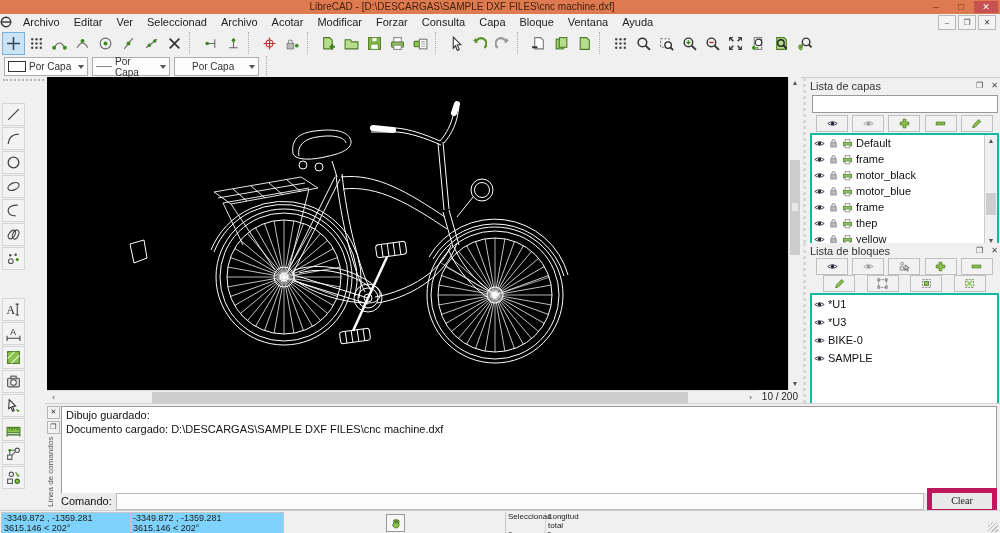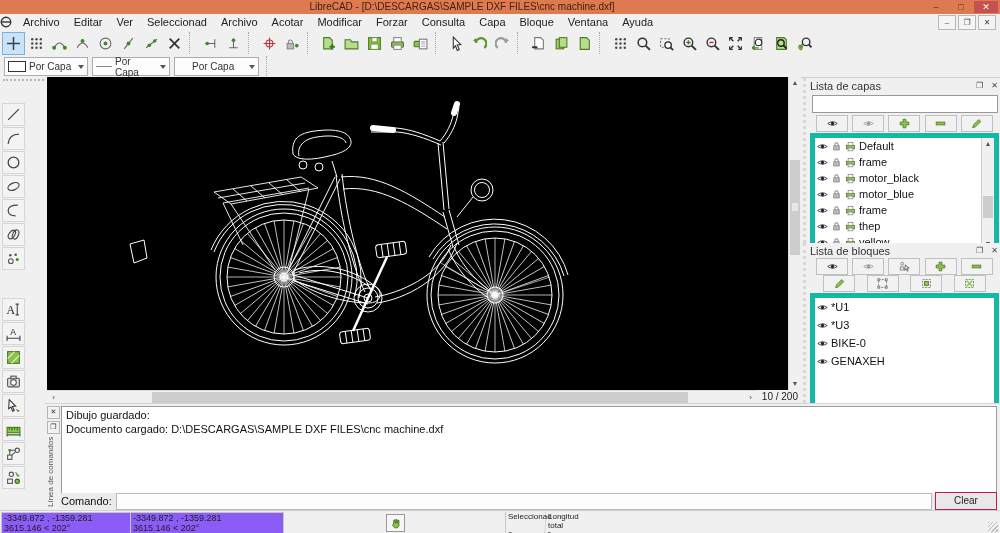--- a/index.html
+++ b/index.html
@@ -56,42 +56,42 @@
   .zoomind{position:absolute;left:757px;top:390px;width:41px;height:13px;font-size:10px;color:#222;
            text-align:right;line-height:13px;background:#f0f0f0;}
   
   .rpanel{position:absolute;left:803px;width:197px;background:#f0f0f0;border-left:3px dotted #d8d8d8;}
   .ptitle{height:14px;display:flex;align-items:center;padding:1px 2px 0 4px;font-size:11px;color:#333;}
   .ptools{margin-left:auto;display:flex;gap:2px;}
   .pt{width:11px;height:11px;font-size:8px;line-height:10px;text-align:center;color:#444;border:1px solid transparent;}
   .filter{display:block;margin:2px 6px;width:180px;height:14px;border:1px solid #999;background:#fff;font-size:10px;}
   .icorow{display:flex;justify-content:space-evenly;align-items:center;height:17px;padding:0 6px;}
   .pbtn{width:30px;height:15px;border:1px solid #c0c0c0;background:#f2f2f2;display:flex;align-items:center;justify-content:center;}
-  .plist{position:relative;margin:1px 4px;background:#fff;border:5px solid #14b8a6;overflow:hidden;}
+  .plist{position:relative;margin:1px 4px;background:#fff;border:2px solid #14b8a6;overflow:hidden;}
   .lrow{display:flex;align-items:center;height:16px;padding-left:2px;gap:3px;}
   .lname{font-size:11px;color:#111;}
   .lscroll{position:absolute;right:0;top:0;width:12px;height:100%;background:#f0f0f0;border-left:1px solid #ccc;}
   .lthumb{position:absolute;left:1px;top:58px;width:10px;height:22px;background:#cdcdcd;}
   
   .cmddock{position:absolute;left:45px;top:403px;width:955px;height:107px;background:#f0f0f0;border-top:1px solid #d5d5d5;}
   .dockstrip{position:absolute;left:0;top:0;width:15px;height:107px;}
   .dsb{width:11px;height:11px;margin:2px 0 0 2px;border:1px solid #b5b5b5;background:#f2f2f2;font-size:7px;
        line-height:9px;text-align:center;color:#333;}
   .vtext{position:absolute;left:1px;top:32px;width:12px;height:72px;writing-mode:vertical-rl;transform:rotate(180deg);
          font-size:8px;color:#555;text-align:center;}
   .cmdhist{position:absolute;left:16px;top:2px;right:3px;height:87px;background:#fff;border:1px solid #9a9a9a;
            font-size:11px;padding:1px 4px;line-height:14px;color:#111;}
   .cmdrow{position:absolute;left:16px;bottom:2px;right:3px;height:16px;display:flex;align-items:center;background:#ebebeb;}
   .cmdlabel{font-size:11px;margin-right:4px;color:#111;}
   .cmdinput{flex:1;height:13px;border:1px solid #bbb;background:#fdfdfd;font-size:11px;}
-  .clearbtn{width:60px;height:16px;margin-left:3px;border:1px solid #be185d;background:#e8e8e8;
-            font-size:10px;text-align:center;line-height:15px;color:#222;}
+  .clearbtn{width:60px;height:16px;margin-left:3px;border:5px solid #be185d;background:#e8e8e8;
+            font-size:10px;text-align:center;line-height:15px;color:#222;font-family:Liberation Serif, serif;}
   
   .statusbar{position:absolute;left:0;top:510px;width:1000px;height:23px;background:#f0f0f0;border-top:1px solid #cfcfcf;}
-  .sbox{position:absolute;top:1px;height:20px;border:1px solid #c6c6c6;background:#8b5cf6;
+  .sbox{position:absolute;top:1px;height:20px;border:1px solid #c6c6c6;background:#7dd3fc;
         font-size:9px;line-height:10px;padding:0 2px;color:#222;white-space:nowrap;}
   .handbtn{position:absolute;left:386px;top:3px;width:17px;height:16px;border:1px solid #9a9a9a;background:#f6f6f6;
            display:flex;align-items:center;justify-content:center;}
   .selbox{position:absolute;left:505px;top:1px;width:84px;height:21px;border-left:1px solid #c6c6c6;
           font-size:8px;color:#222;}
   .selbox .hrow{display:flex;}
   .selbox .c1{width:37px;padding-left:2px;border-right:1px solid #d5d5d5;}
   .selbox .c2{width:44px;padding-left:2px;}
   .grip{position:absolute;right:2px;bottom:2px;width:10px;height:10px;
         background:repeating-linear-gradient(135deg,#bbb 0 1px,transparent 1px 3px);}
@@ -1029,21 +1029,21 @@
       <div class="lrow" style="height:18px">
         <svg class="ic12">
             <use href="#s-eye"></use>
           </svg>
         <span class="lname">BIKE-0</span>
       </div>
       <div class="lrow" style="height:18px">
         <svg class="ic12">
             <use href="#s-eye"></use>
           </svg>
-        <span class="lname">GENAXEH</span>
+        <span class="lname">SAMPLE</span>
       </div>
     </div>
   </div>
 
   <div class="cmddock">
     <div class="dockstrip">
       <div class="dsb">✕</div>
       <div class="dsb">❐</div>
       <div class="vtext">Línea de comandos</div>
     </div>

